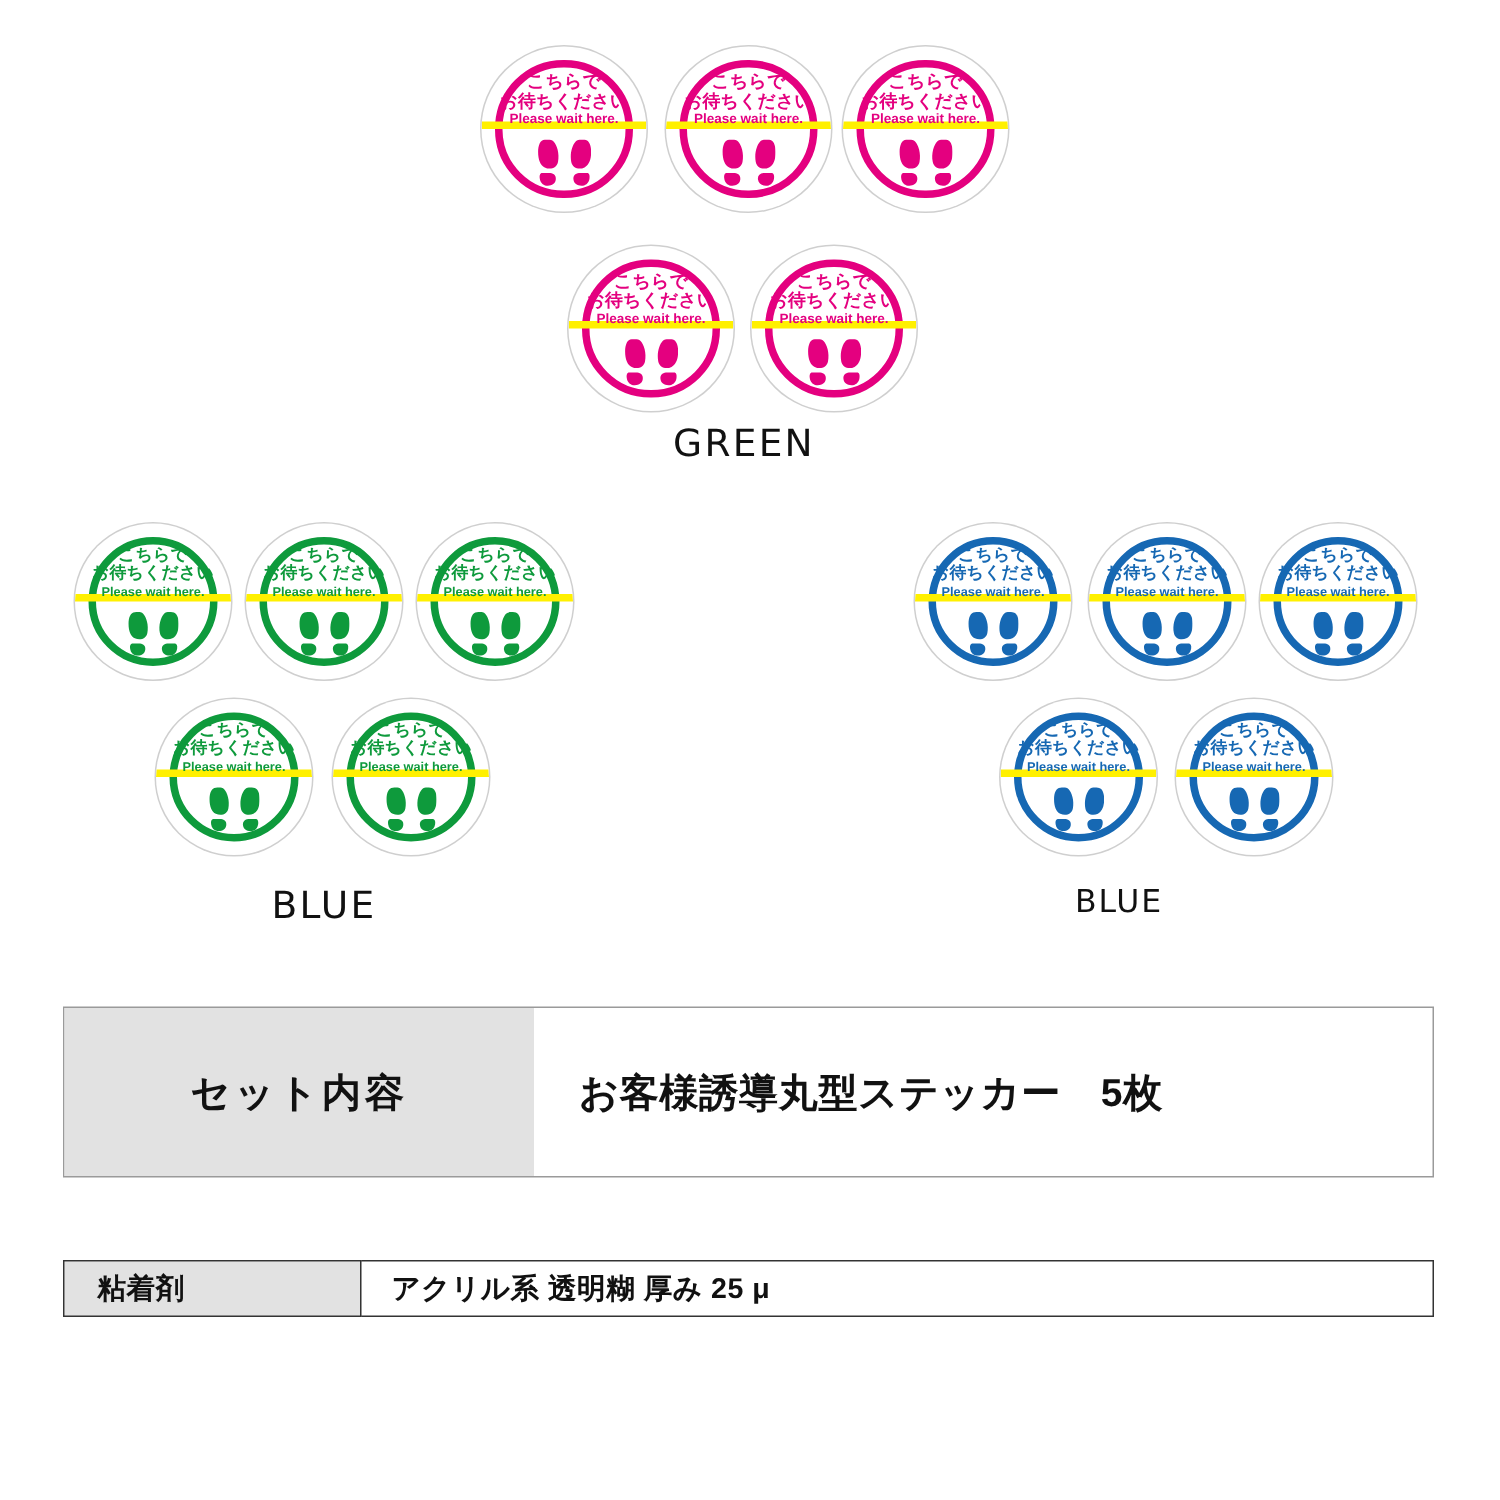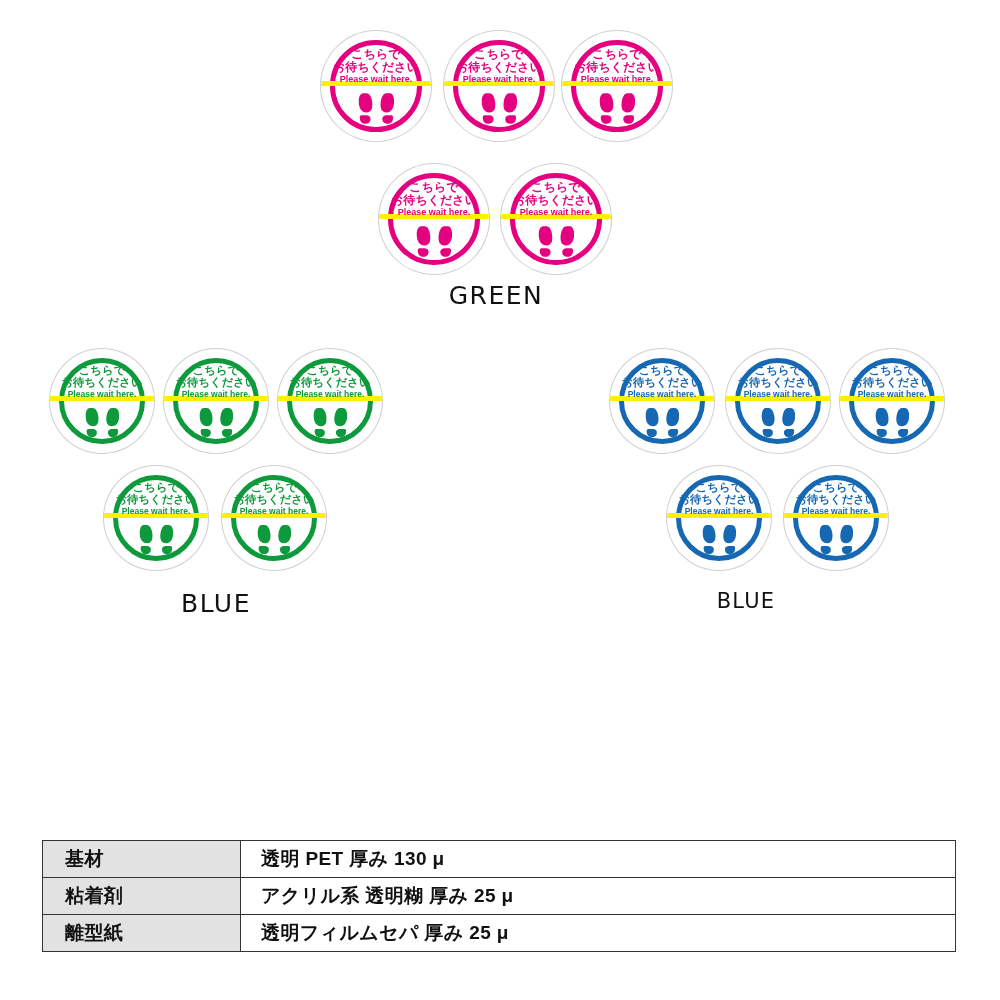--- a/index.html
+++ b/index.html
@@ -371,31 +371,27 @@
                 <path d="M86 6 C94 6 98 16 98 28 C98 42 94 52 86 56 C76 61 64 57 62 46 C59 31 64 15 70 9 C74 5 80 6 86 6 Z"></path>
                 <path d="M91 66 C94 66 96 70 95 76 C94 83 90 88 83 89 C74 90 67 86 66 78 C65 71 69 67 76 66 Z"></path>
               </g>
             </svg>
           </div>
         </div>
       </div>
     <div class="grouplabel" style="left:646px;top:589px;width:200px;font-size:21px;">BLUE</div>
   </div>
 
+  <div class="setbox" style="left:42px;top:671px;width:914px;height:114px;">
+    <div class="label" style="width:313px;font-size:26px;">セット内容</div>
+    <div class="value" style="font-size:26px;">お客様誘導丸型ステッカー　5枚</div>
+  </div>
 
   <table class="spec" style="left:42px;top:840px;width:914px;">
     <tbody>
-      <tr>
-        <td class="k">基材</td>
-        <td class="v">透明 PET 厚み 130 μ</td>
-      </tr>
       <tr>
         <td class="k">粘着剤</td>
         <td class="v">アクリル系 透明糊 厚み 25 μ</td>
       </tr>
-      <tr>
-        <td class="k">離型紙</td>
-        <td class="v">透明フィルムセパ 厚み 25 μ</td>
-      </tr>
     </tbody>
   </table>
 
 </div>
 
 </body></html>

